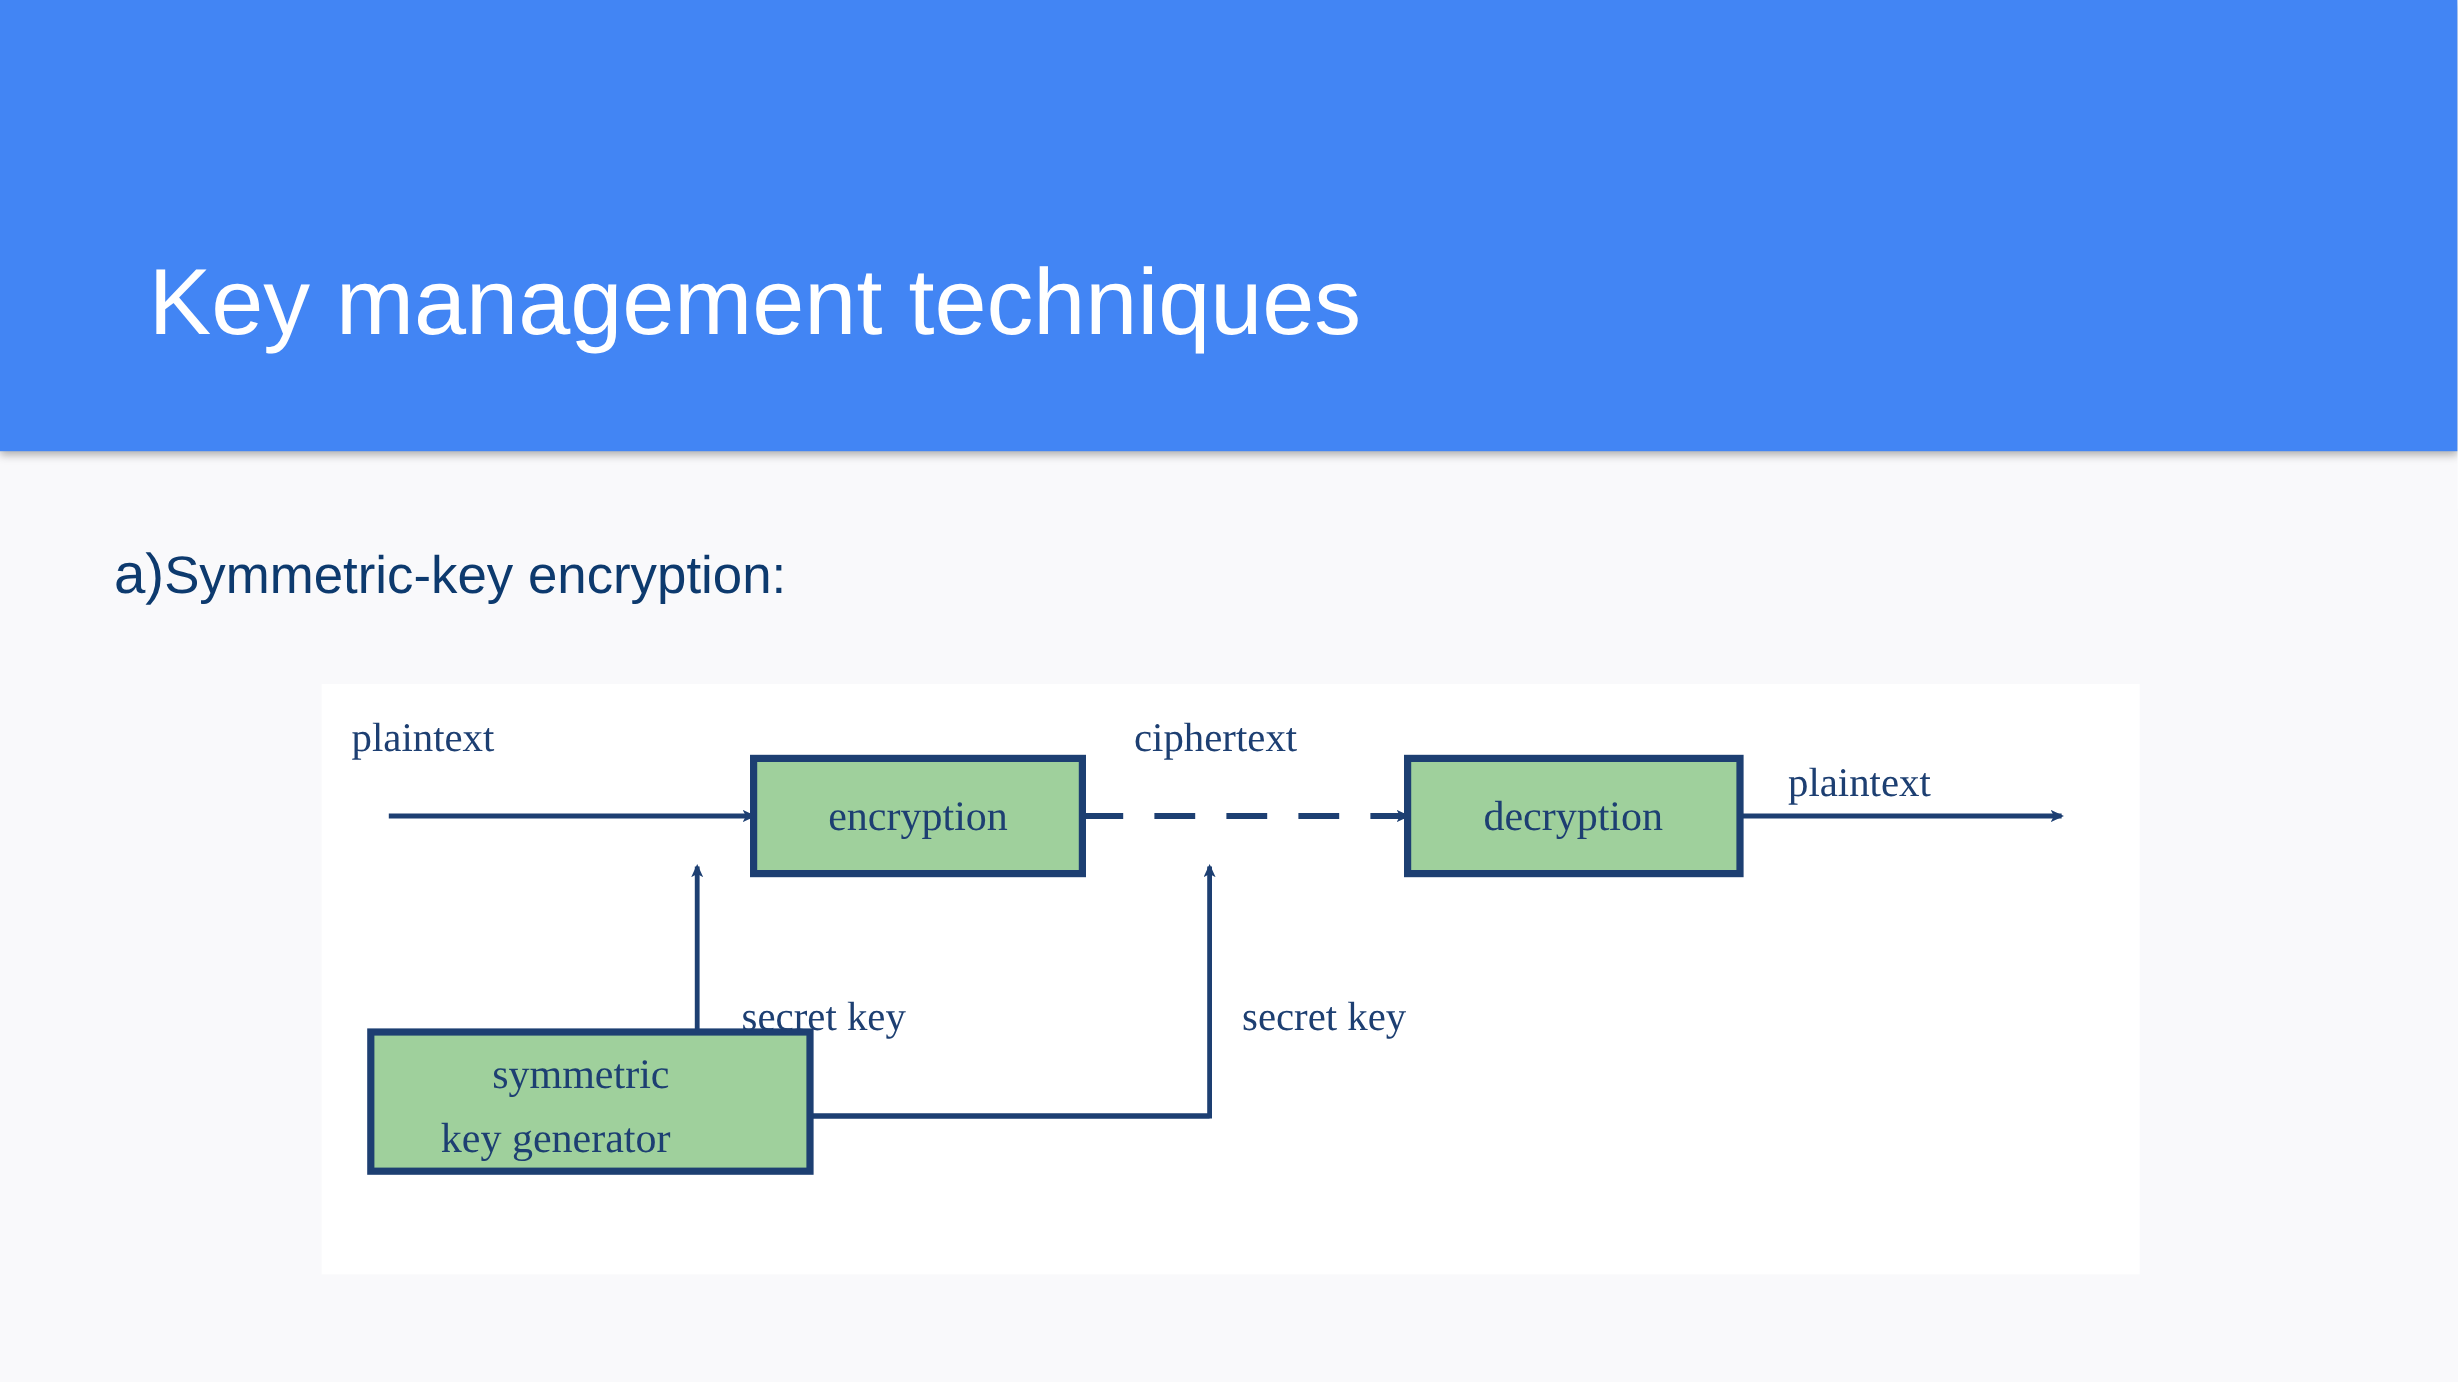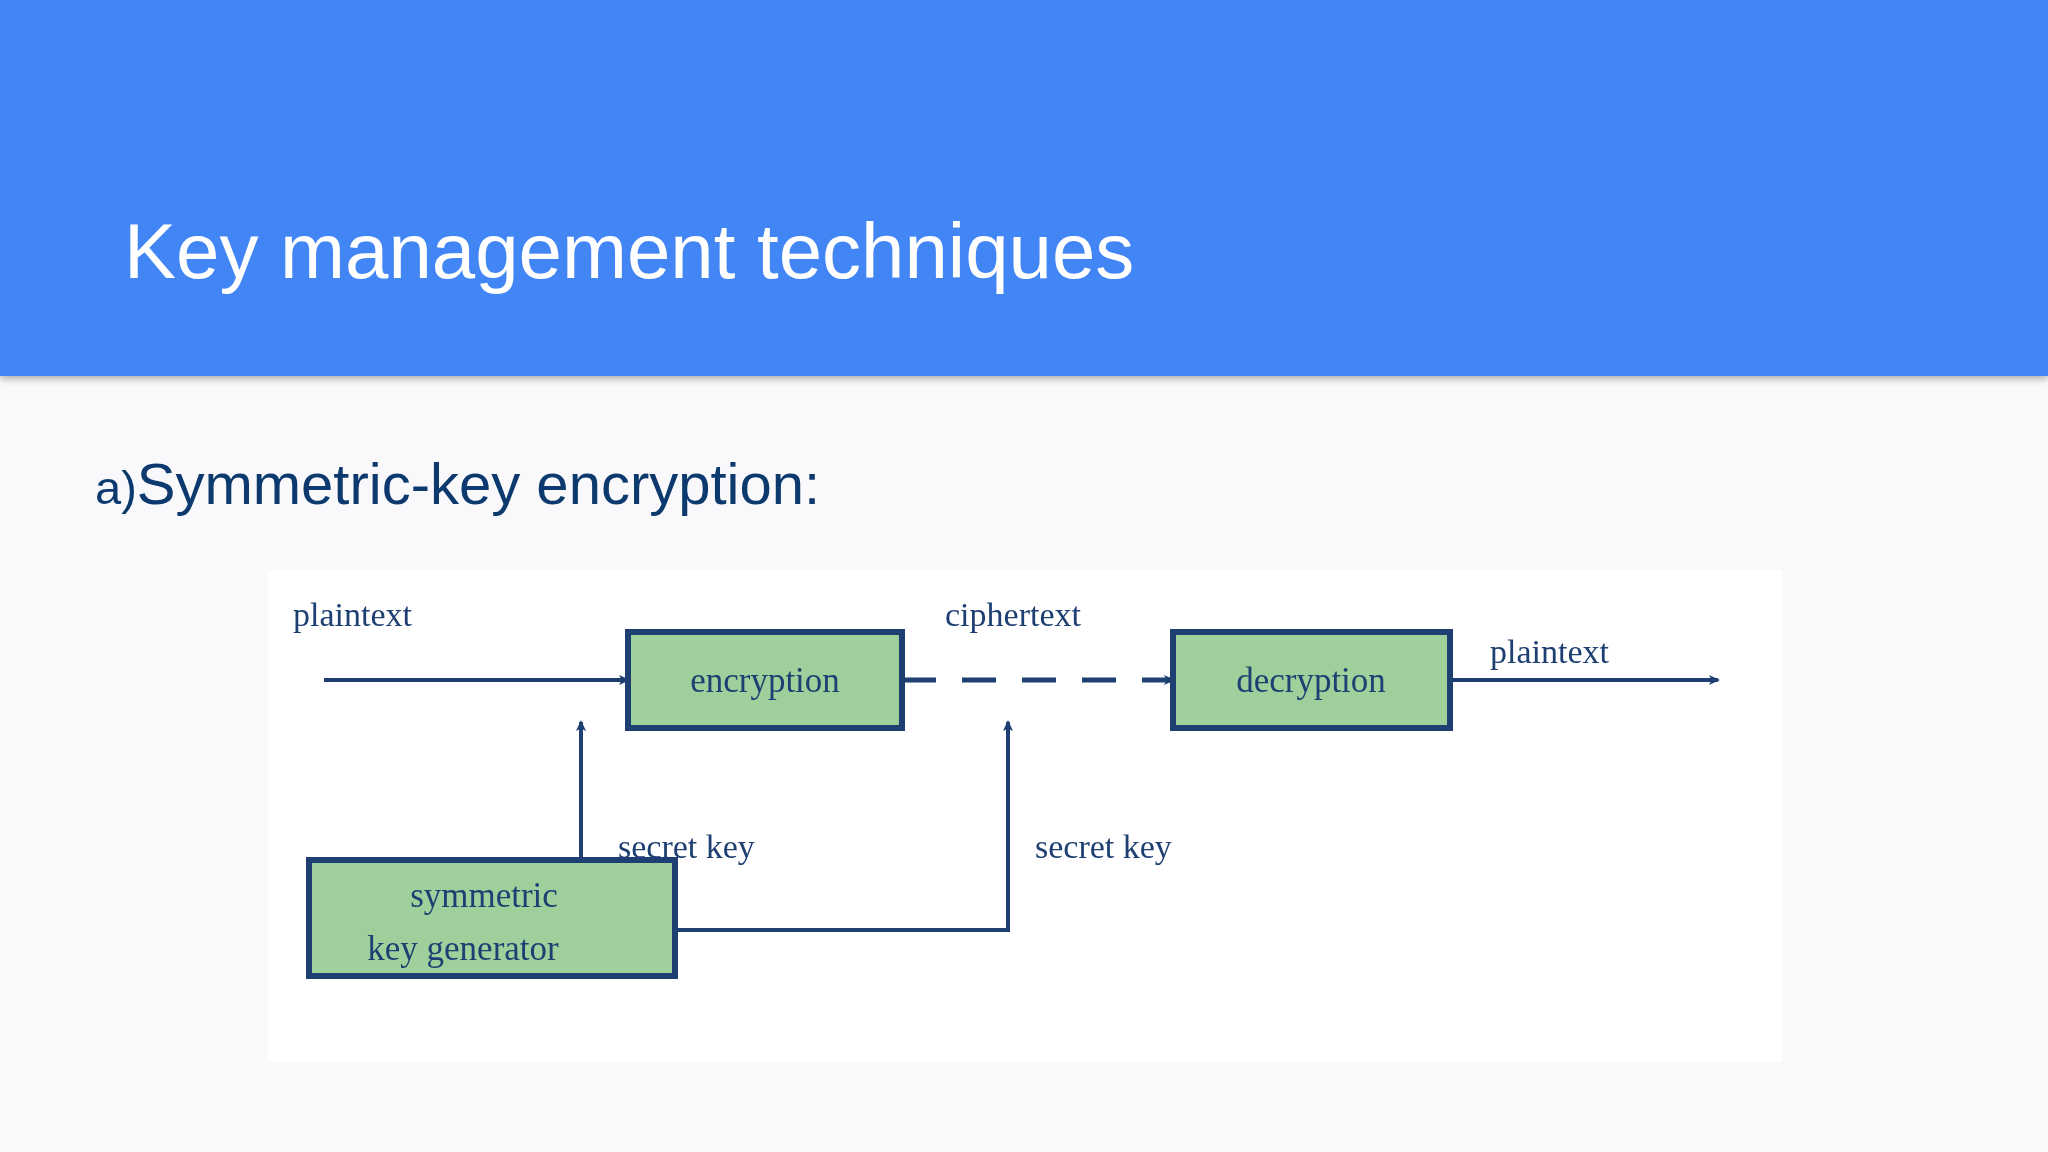--- a/index.html
+++ b/index.html
@@ -61,21 +61,21 @@
     white-space: nowrap;
     color: #0d3a6e;
     font-family: "Liberation Sans", sans-serif;
     z-index: 2;
   }
   .subtitle .marker {
     font-size: 47px;
     vertical-align: baseline;
   }
   .subtitle .main {
-    font-size: 58px;
+    font-size: 44px;
     text-align: center;
   }
 
   
   .diagram-panel {
     position: absolute;
     left: 268px;
     top: 570px;
     width: 1515px;
     height: 492px;

